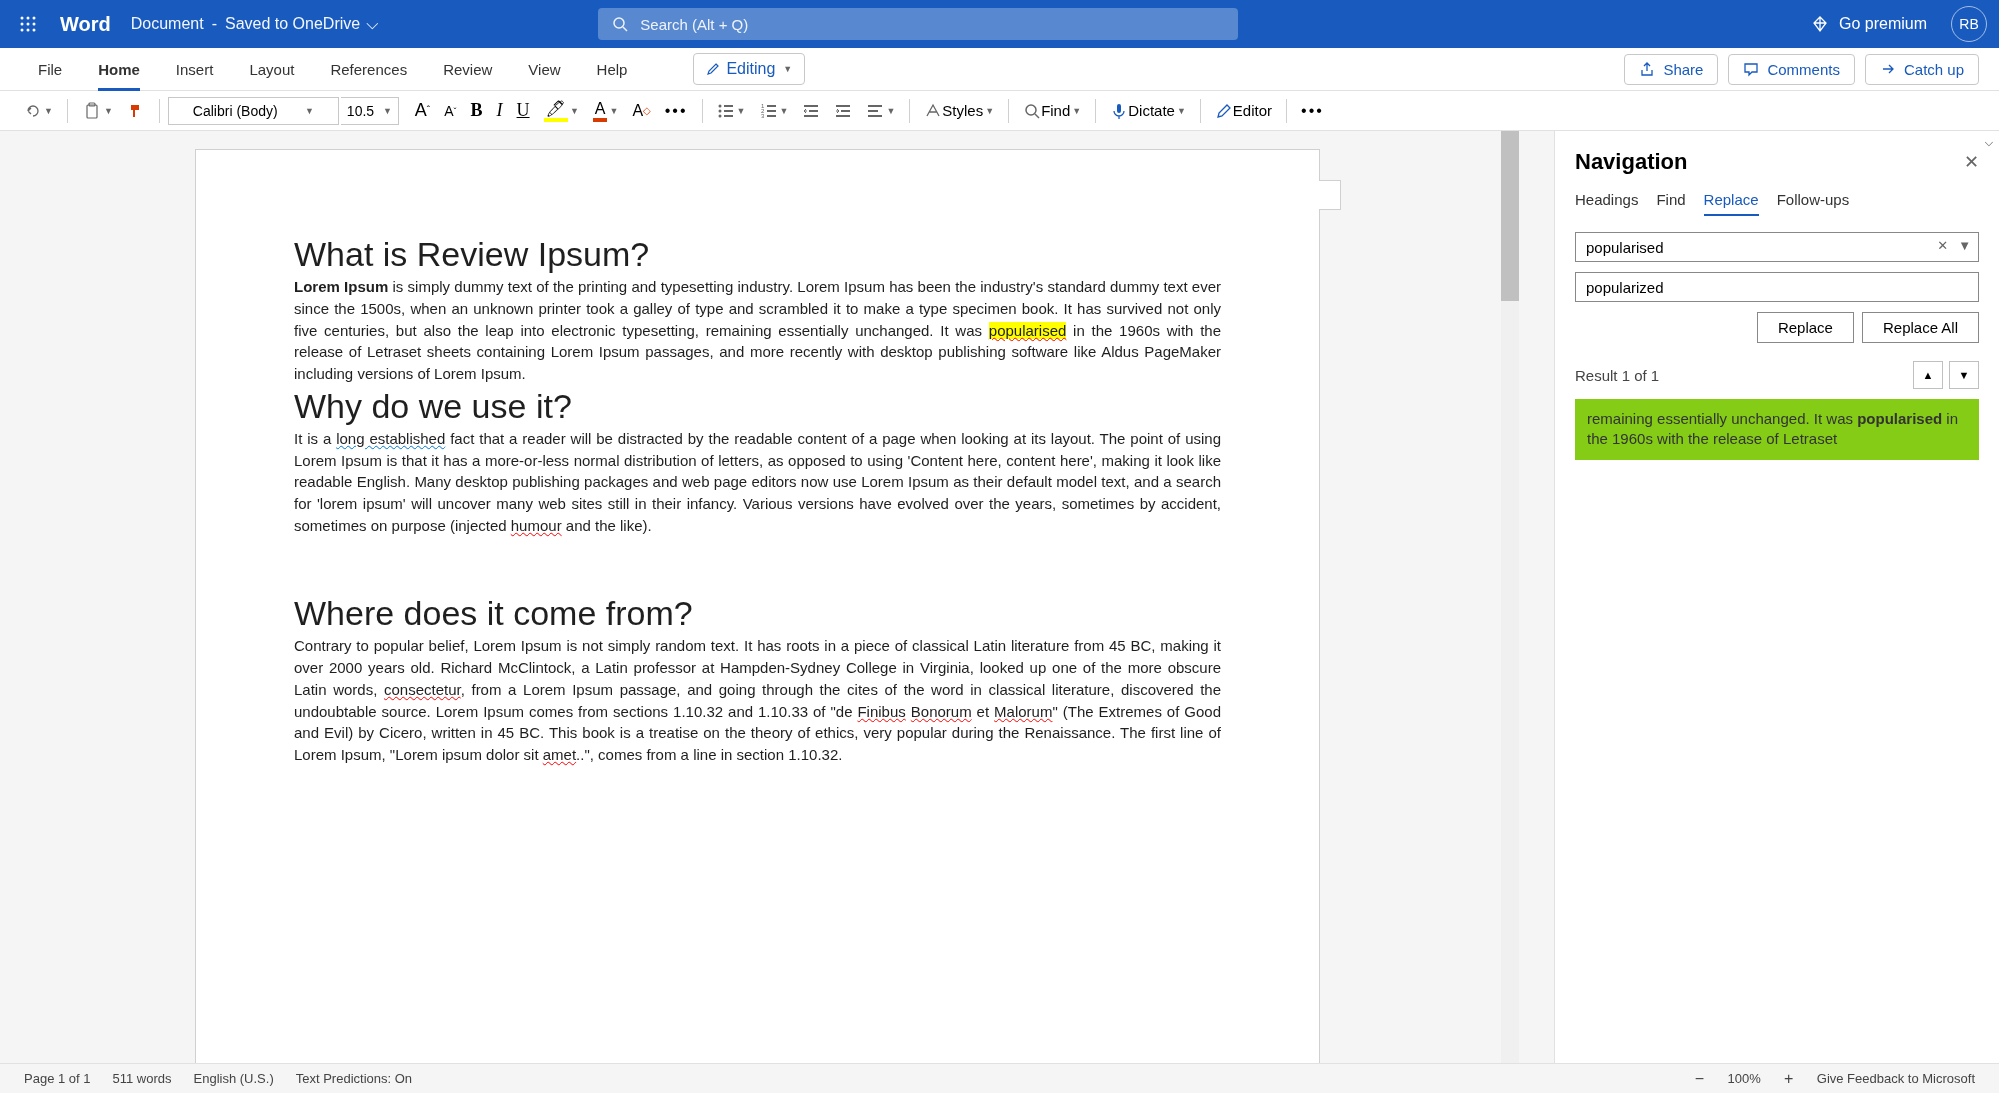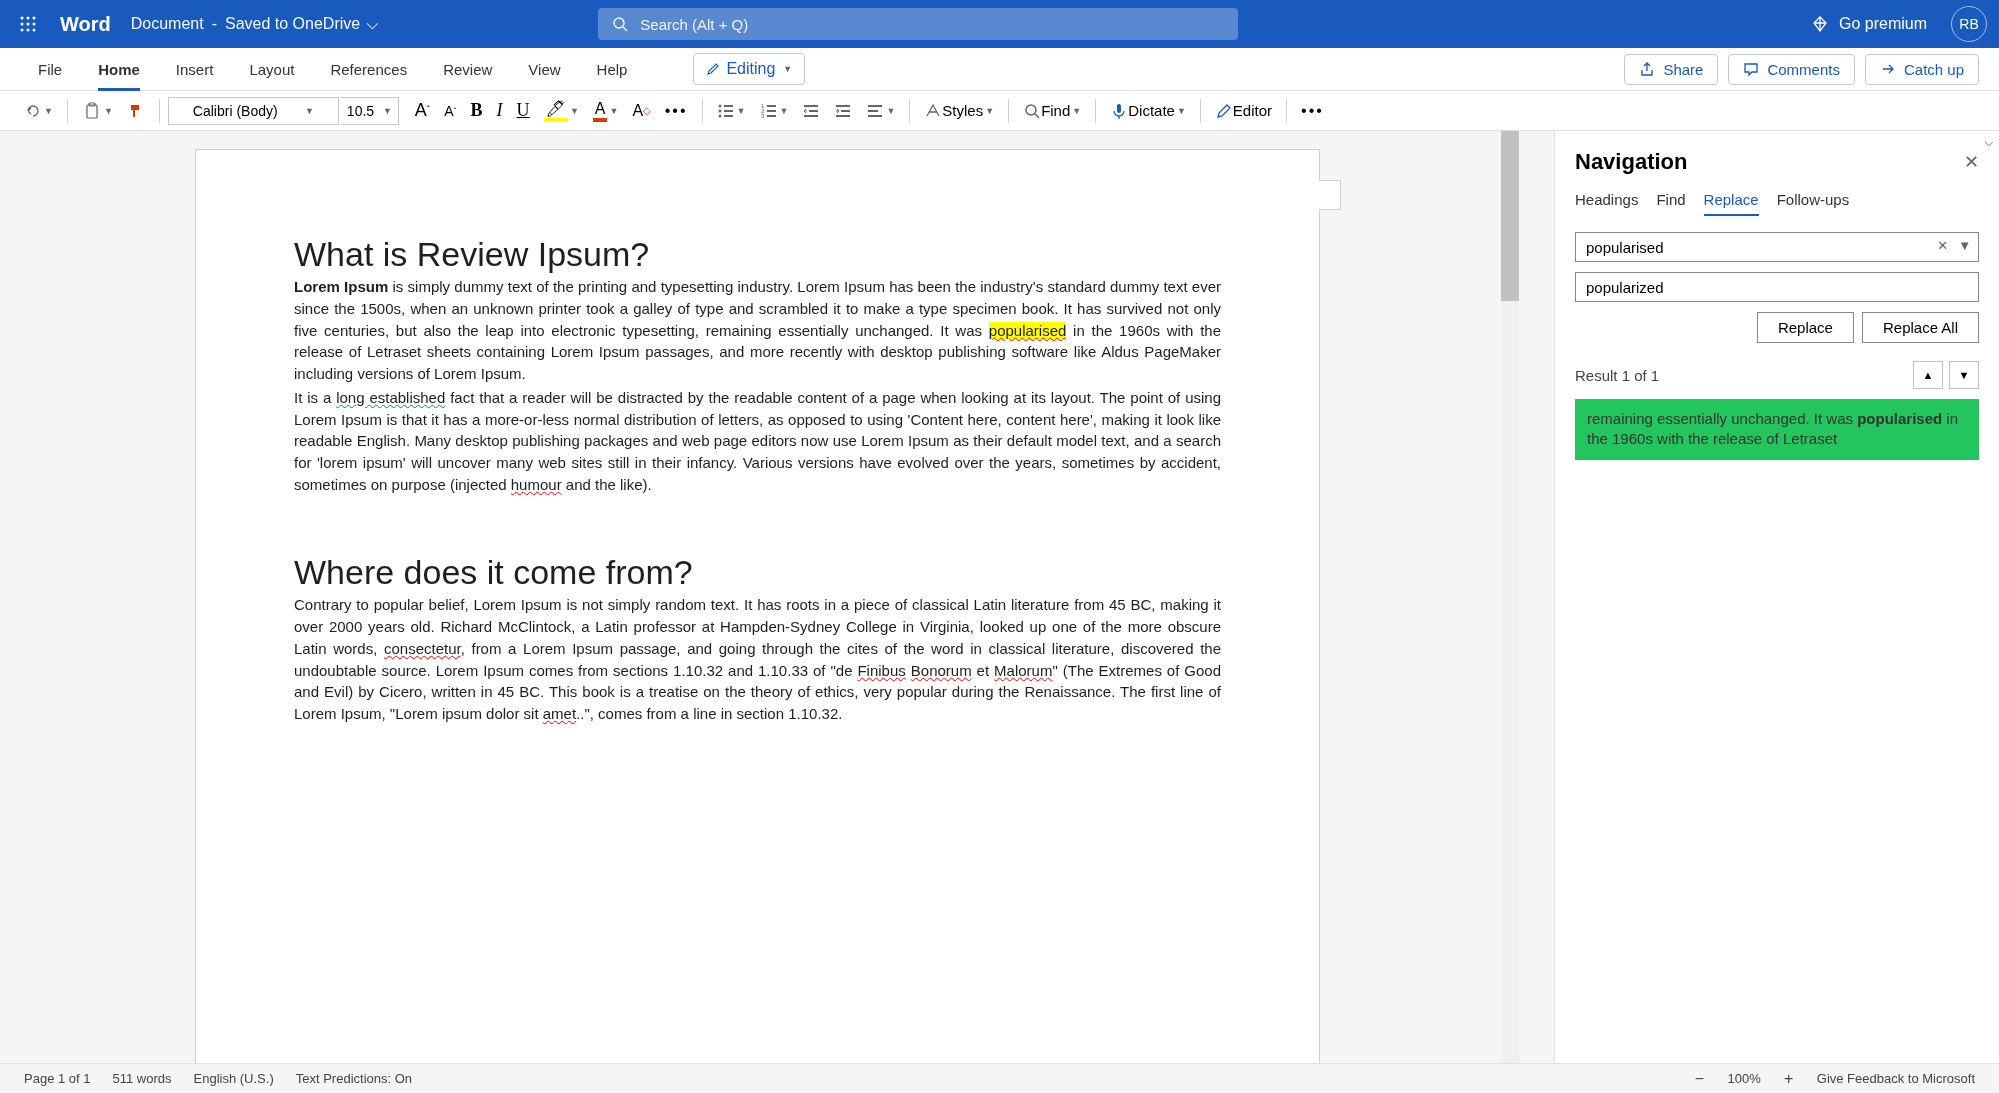--- a/index.html
+++ b/index.html
@@ -71,21 +71,21 @@
 .nav-tab.active { color: #185abd; border-bottom: 2px solid #185abd; font-weight: 400; }
 .nav-input-wrap { position: relative; margin-bottom: 10px; }
 .nav-input { width: 100%; border: 1px solid #888; padding: 6px 10px; font-size: 15px; height: 30px; }
 .nav-input-icons { position: absolute; right: 8px; top: 6px; display: flex; gap: 10px; color: #666; font-size: 13px; }
 .nav-buttons { display: flex; justify-content: flex-end; gap: 8px; margin-bottom: 18px; }
 .nav-btn { border: 1px solid #888; background: white; padding: 6px 20px; font-size: 15px; cursor: pointer; }
 .result-row { display: flex; align-items: center; justify-content: space-between; margin-bottom: 10px; }
 .result-count { font-size: 15px; color: #444; }
 .result-nav { display: flex; gap: 6px; }
 .result-arrow { border: 1px solid #c0c0c0; width: 30px; height: 28px; display: flex; align-items: center; justify-content: center; cursor: pointer; font-size: 11px; }
-.result-item { background: #22c55e; padding: 10px 12px; font-size: 15px; line-height: 1.35; color: #333; }
+.result-item { background: #84cc16; padding: 10px 12px; font-size: 15px; line-height: 1.35; color: #333; }
 .result-item b { font-weight: 700; }
 
 
 .status-bar { position: absolute; bottom: 0; left: 0; right: 0; height: 30px; background: #f5f5f5; border-top: 1px solid #e1e1e1; display: flex; align-items: center; padding: 0 24px; font-size: 13px; color: #444; }
 .status-left { display: flex; gap: 22px; }
 .status-right { margin-left: auto; display: flex; align-items: center; gap: 18px; }
 .zoom-btn { width: 20px; text-align: center; cursor: pointer; font-size: 16px; }
 
 
 .collapse-chev { position: absolute; right: 6px; top: 136px; font-size: 11px; color: #666; cursor: pointer; }
@@ -312,20 +312,21 @@
 </div>
 <div class="collapse-chev">⌵</div>
 
 <div class="main-area">
   <div class="doc-area">
     <div class="page">
       <div class="page-tab"></div>
       <div class="doc-content">
         <h1>What is Review Ipsum?</h1>
         <p class="tight"><b>Lorem Ipsum</b><span> is simply dummy text of the printing and typesetting industry. Lorem Ipsum has been the industry's standard dummy text ever since the 1500s, when an unknown printer took a galley of type and scrambled it to make a type specimen book. It has survived not only five centuries, but also the leap into electronic typesetting, remaining essentially unchanged. It was </span><span class="hlt spellerr">popularised</span><span> in the 1960s with the release of Letraset sheets containing Lorem Ipsum passages, and more recently with desktop publishing software like Aldus PageMaker including versions of Lorem Ipsum.</span></p>
+        <h1>Why do we use it?</h1>
         <p><span>It is a </span><span class="grammarerr">long established</span><span> fact that a reader will be distracted by the readable content of a page when looking at its layout. The point of using Lorem Ipsum is that it has a more-or-less normal distribution of letters, as opposed to using 'Content here, content here', making it look like readable English. Many desktop publishing packages and web page editors now use Lorem Ipsum as their default model text, and a search for 'lorem ipsum' will uncover many web sites still in their infancy. Various versions have evolved over the years, sometimes by accident, sometimes on purpose (injected </span><span class="spellerr">humour</span><span> and the like).</span></p>
         <p>&nbsp;</p>
         <h1>Where does it come from?</h1>
         <p><span>Contrary to popular belief, Lorem Ipsum is not simply random text. It has roots in a piece of classical Latin literature from 45 BC, making it over 2000 years old. Richard McClintock, a Latin professor at Hampden-Sydney College in Virginia, looked up one of the more obscure Latin words, </span><span class="spellerr">consectetur</span><span>, from a Lorem Ipsum passage, and going through the cites of the word in classical literature, discovered the undoubtable source. Lorem Ipsum comes from sections 1.10.32 and 1.10.33 of "de </span><span class="spellerr">Finibus</span><span> </span><span class="spellerr">Bonorum</span><span> et </span><span class="spellerr">Malorum</span><span>" (The Extremes of Good and Evil) by Cicero, written in 45 BC. This book is a treatise on the theory of ethics, very popular during the Renaissance. The first line of Lorem Ipsum, "Lorem ipsum dolor sit </span><span class="spellerr">amet</span><span>..", comes from a line in section 1.10.32.</span></p>
       </div>
     </div>
     <div class="vscroll">
         <div class="vscroll-thumb"></div>
       </div>
   </div>

